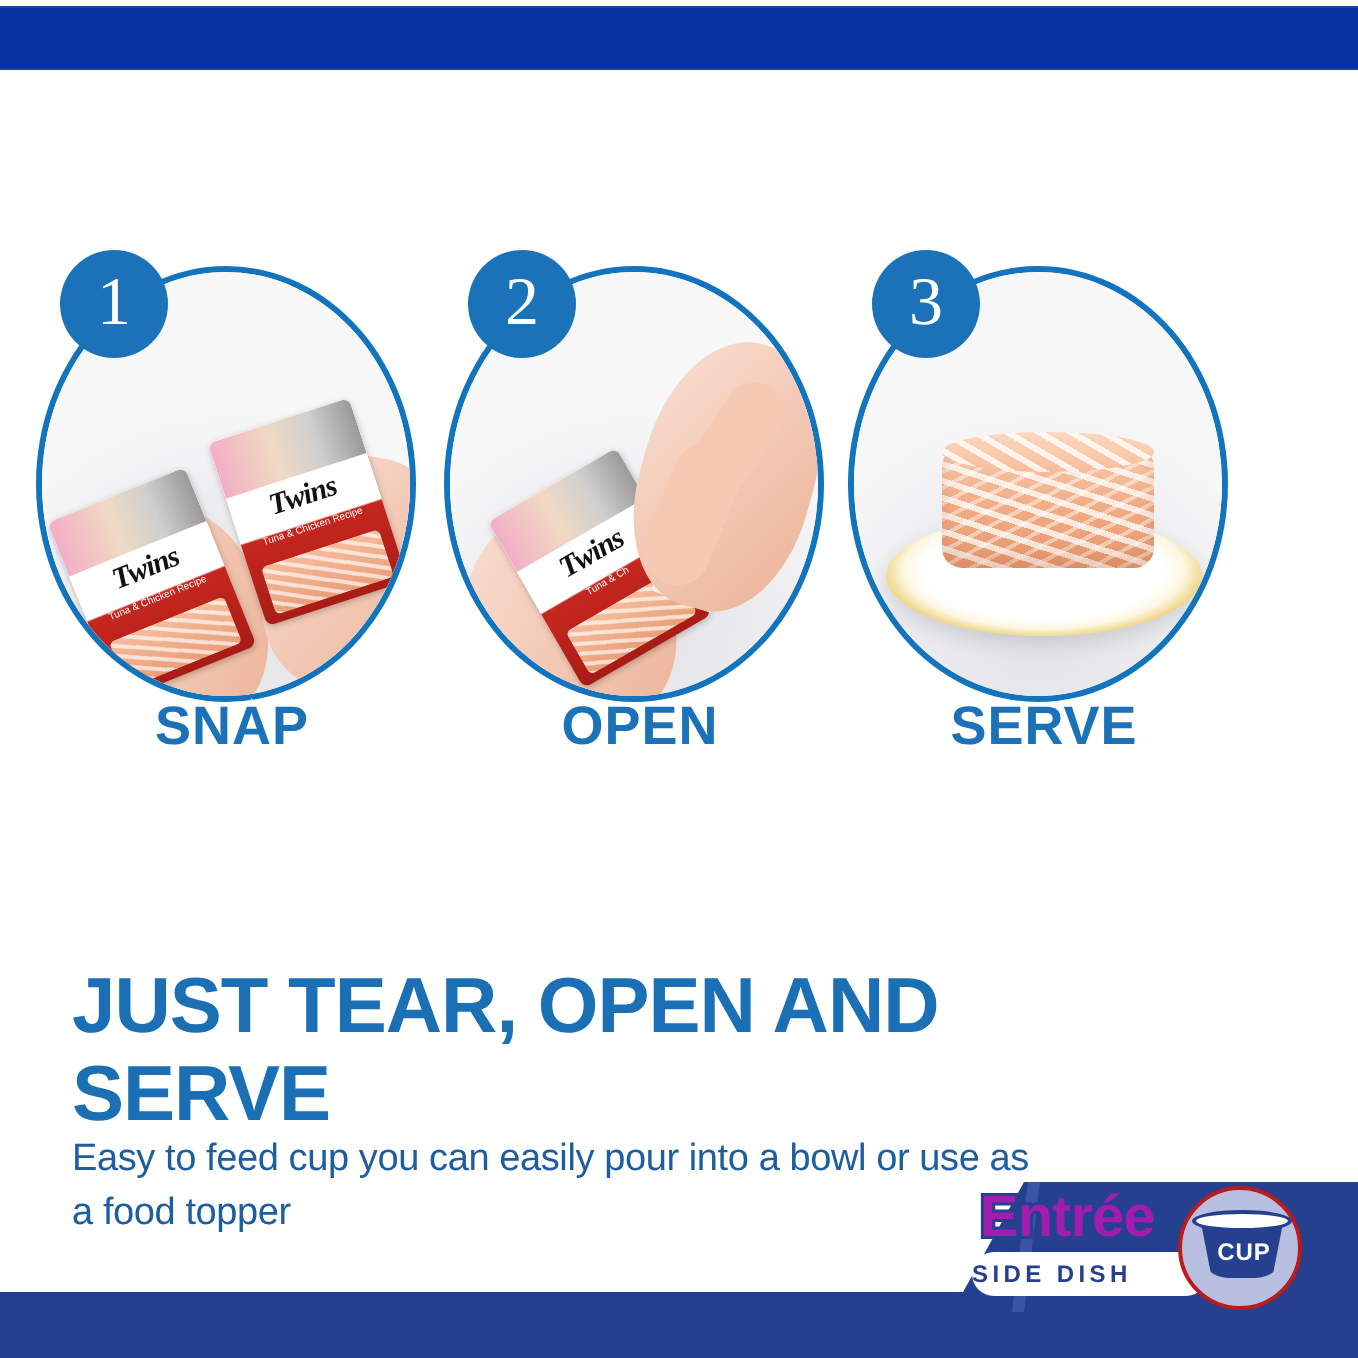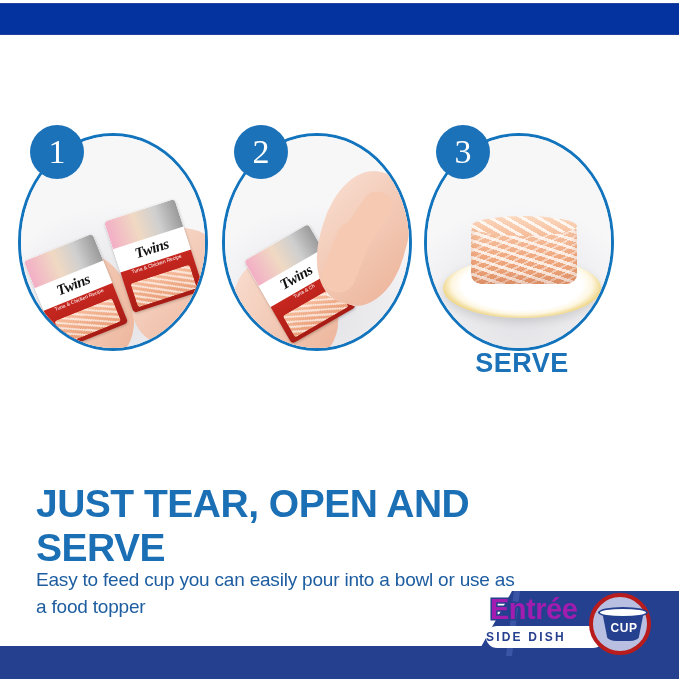--- a/index.html
+++ b/index.html
@@ -195,21 +195,21 @@
     background:#ffffff;border-radius:11px;
     display:flex;align-items:center;
   }
   .sidepill span{
     font-size:12px;font-weight:bold;color:#25408f;letter-spacing:2.2px;
   }
   .cupicon{
     position:absolute;left:113px;top:2px;width:62px;height:62px;
     border-radius:50%;
     background:#b9bfe0;
-    border:4px solid #b91c1c;
+    border:2px solid #b91c1c;
     box-sizing:border-box;
   }
   .cupicon .bowl{
     position:absolute;left:9px;top:14px;width:42px;height:30px;
     background:#25408f;
     border-radius:3px 3px 14px 14px;
     clip-path:polygon(0 0,100% 0,86% 100%,14% 100%);
   }
   .cupicon .rim{
     position:absolute;left:5px;top:10px;width:50px;height:11px;
@@ -251,20 +251,21 @@
             <div class="label">
               <div class="top-strip"></div>
               <div class="brand">Twins</div>
               <div class="desc">Tuna &amp; Chicken Recipe</div>
               <div class="food"></div>
             </div>
           </div>
         </div>
       </div>
       <div class="num">1</div>
+      <div class="caption">SNAP</div>
     </div>
 
     <div class="step s2">
       <div class="circle">
         <div class="photo">
           <div class="bg-studio"></div>
 
           <div class="hand h2a"></div>
 
           <div class="cup cup3">
@@ -276,20 +277,21 @@
             </div>
           </div>
 
           <div class="lidfilm"></div>
           <div class="hand h2b"></div>
           <div class="finger f2a"></div>
           <div class="finger f2b"></div>
         </div>
       </div>
       <div class="num">2</div>
+      <div class="caption">OPEN</div>
     </div>
 
     <div class="step s3">
       <div class="circle">
         <div class="photo">
           <div class="bg-studio"></div>
           <div class="plate"></div>
           <div class="loaf"></div>
           <div class="loaf-top"></div>
         </div>

